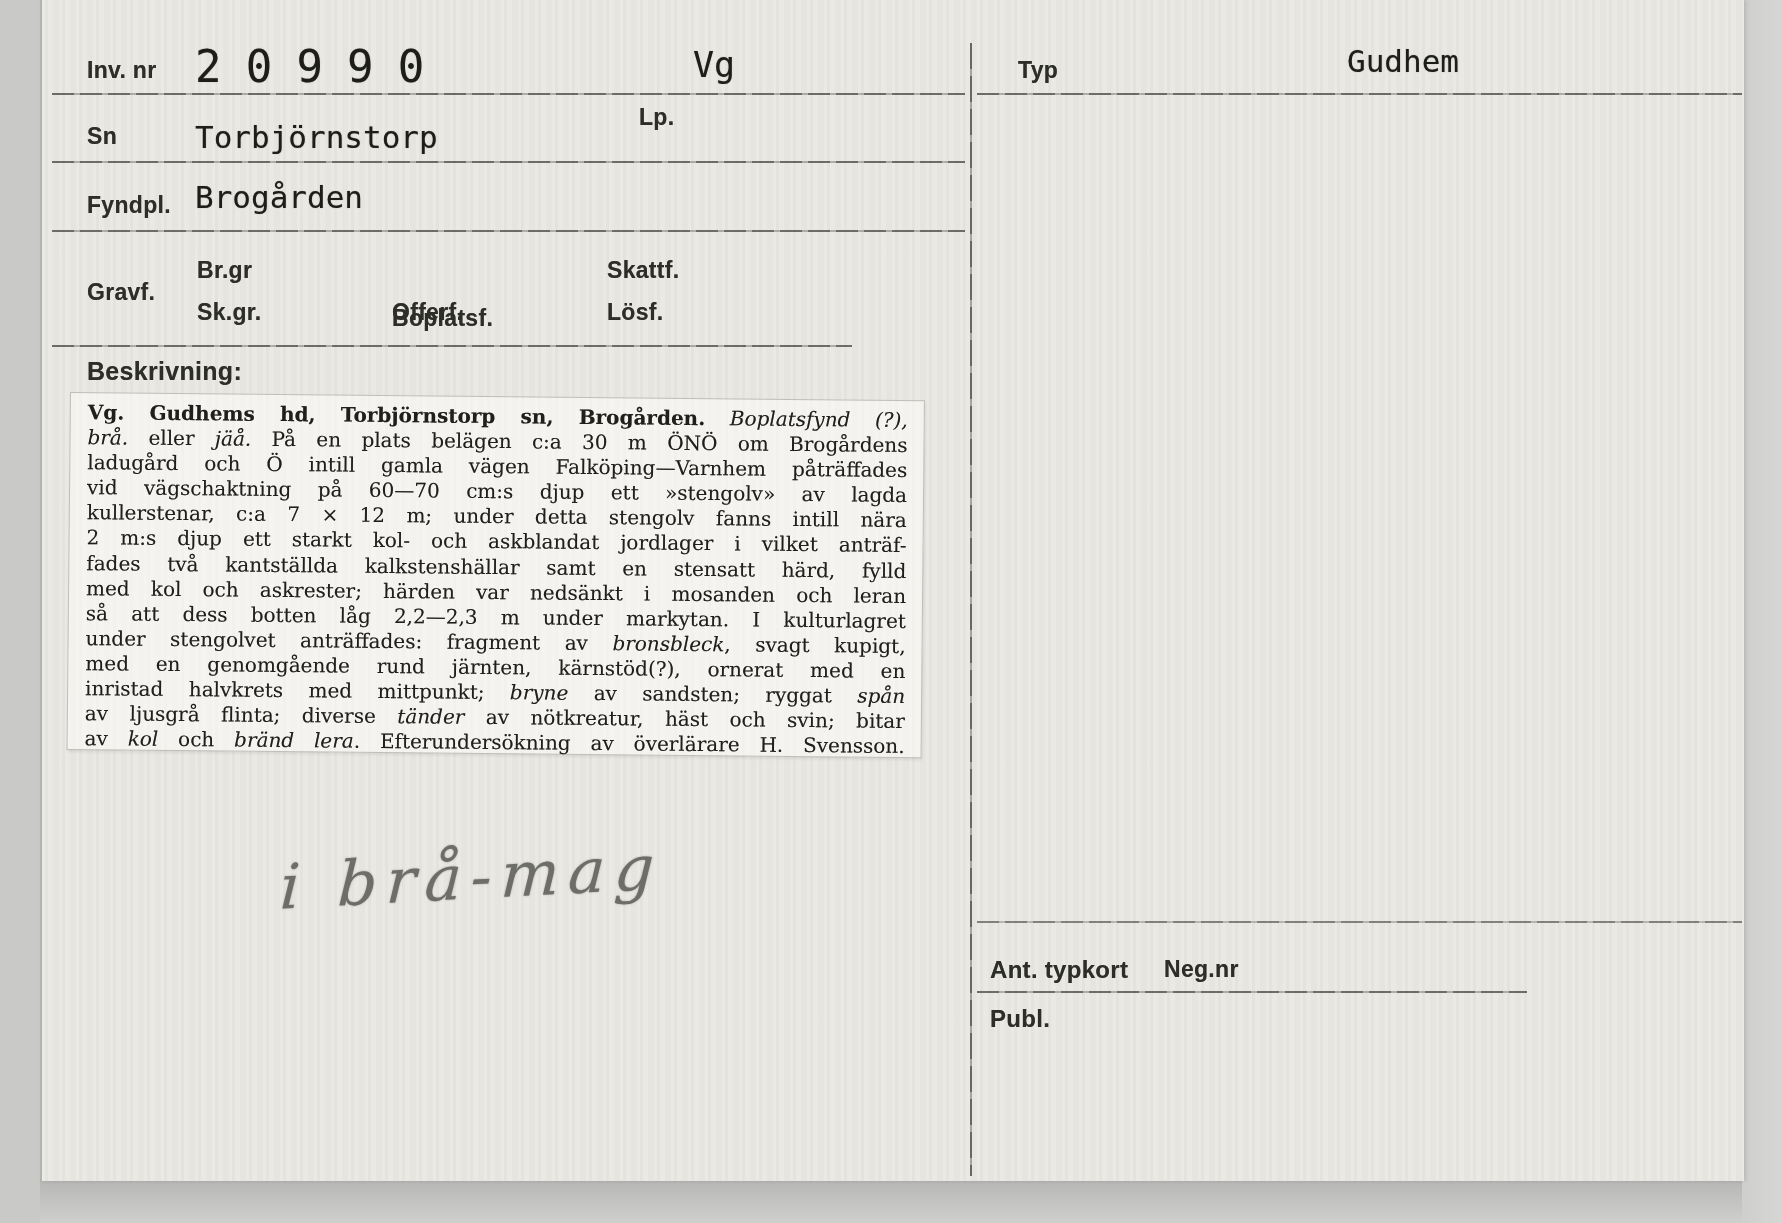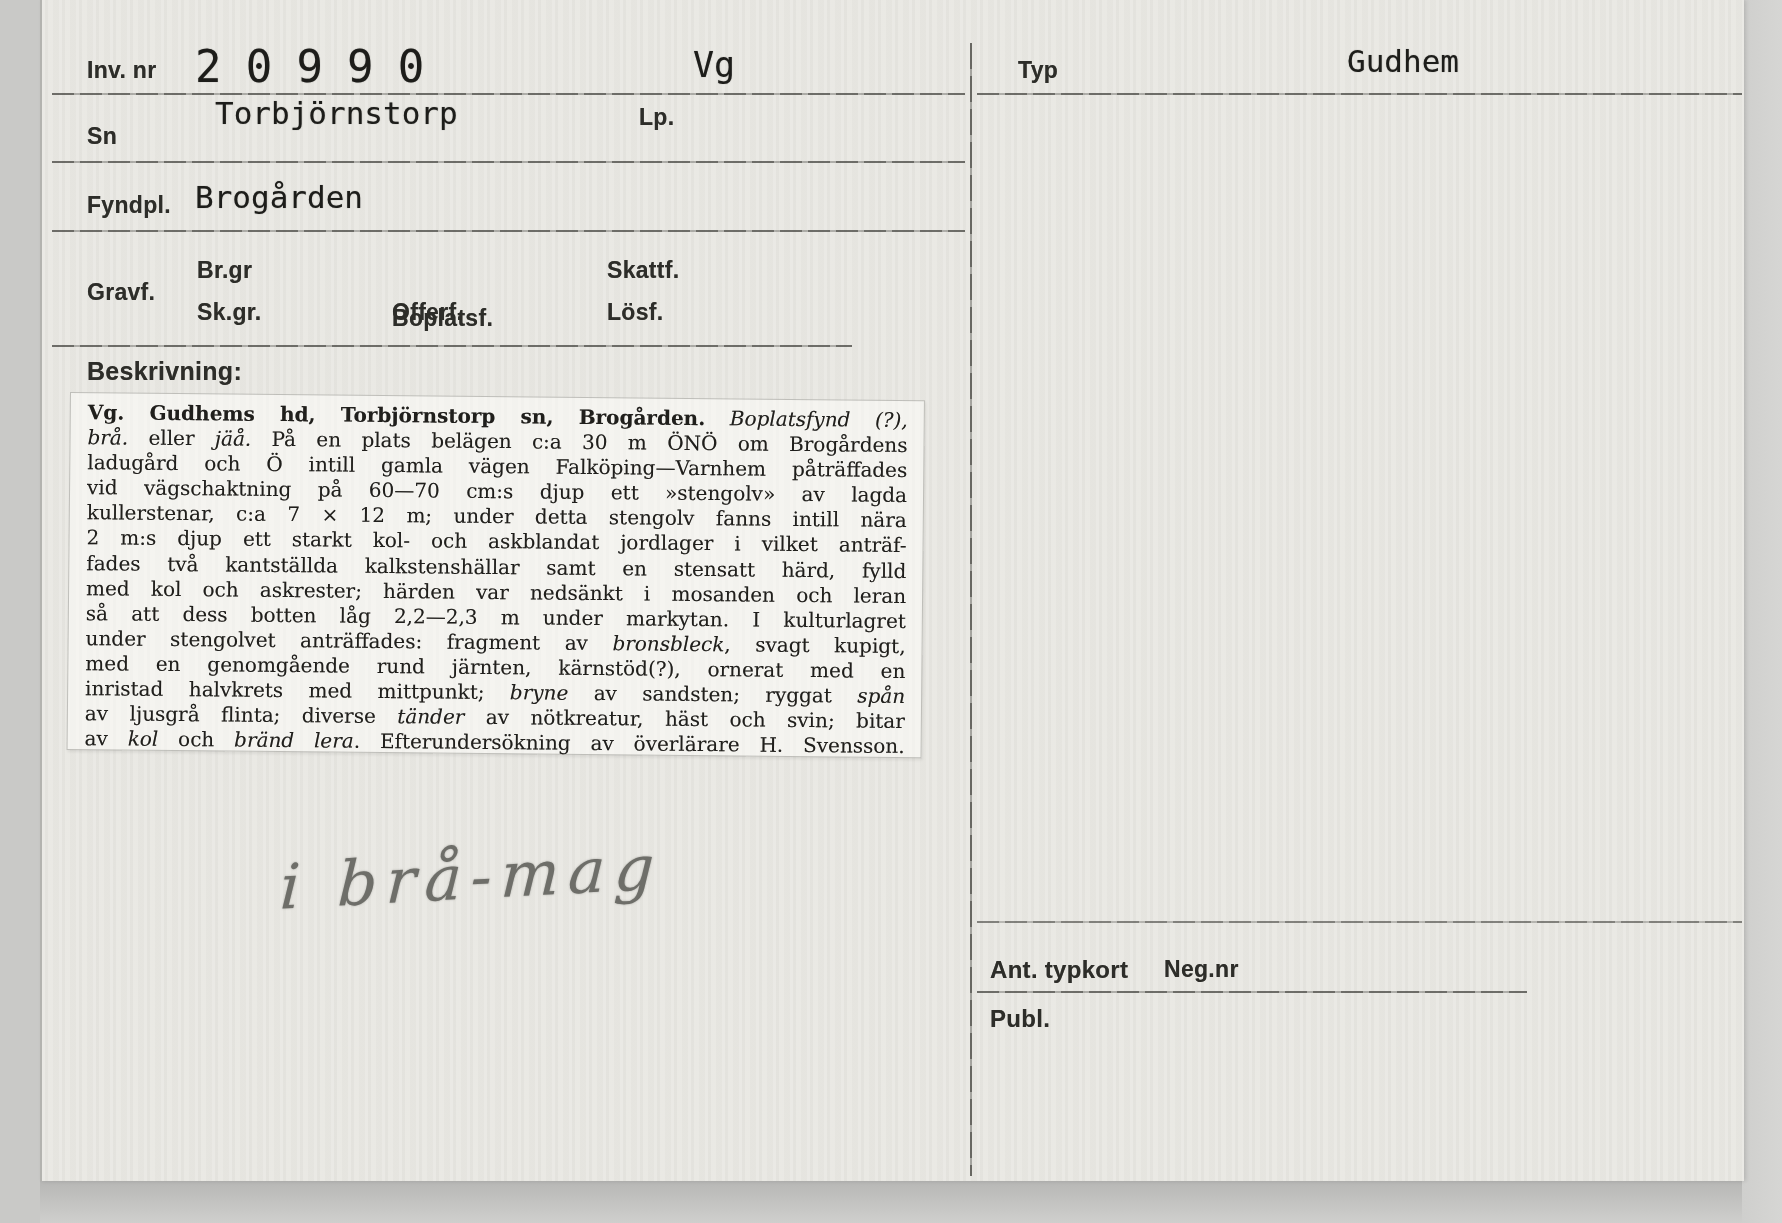--- a/index.html
+++ b/index.html
@@ -60,21 +60,21 @@
 
 <div class="card">
 
   <span class="lbl" style="left:45px;top:58px;">Inv. nr</span>
   <span class="typed big" style="left:153px;top:42px;">20990</span>
   <span class="lbl" style="left:597px;top:58px;margin-top:47px;">Lp.</span>
   <span class="typed" style="left:651px;top:45px;font-size:35px;">Vg</span>
   <div class="rule" style="left:10px;top:93px;width:913px;"></div>
 
   <span class="lbl" style="left:45px;top:124px;">Sn</span>
-  <span class="typed" style="left:153px;top:96px;margin-left:20px;">Torbjörnstorp</span>
+  <span class="typed" style="left:153px;top:120px;">Torbjörnstorp</span>
   <div class="rule" style="left:10px;top:161px;width:913px;"></div>
 
   <span class="lbl" style="left:45px;top:193px;">Fyndpl.</span>
   <span class="typed" style="left:153px;top:180px;">Brogården</span>
   <div class="rule" style="left:10px;top:230px;width:913px;"></div>
 
   <span class="lbl" style="left:45px;top:280px;">Gravf.</span>
   <span class="lbl" style="left:155px;top:258px;">Br.gr</span>
   <span class="lbl" style="left:155px;top:300px;">Sk.gr.</span>
   <span class="lbl" style="left:350px;top:258px;margin-top:48px;">Boplatsf.</span>

